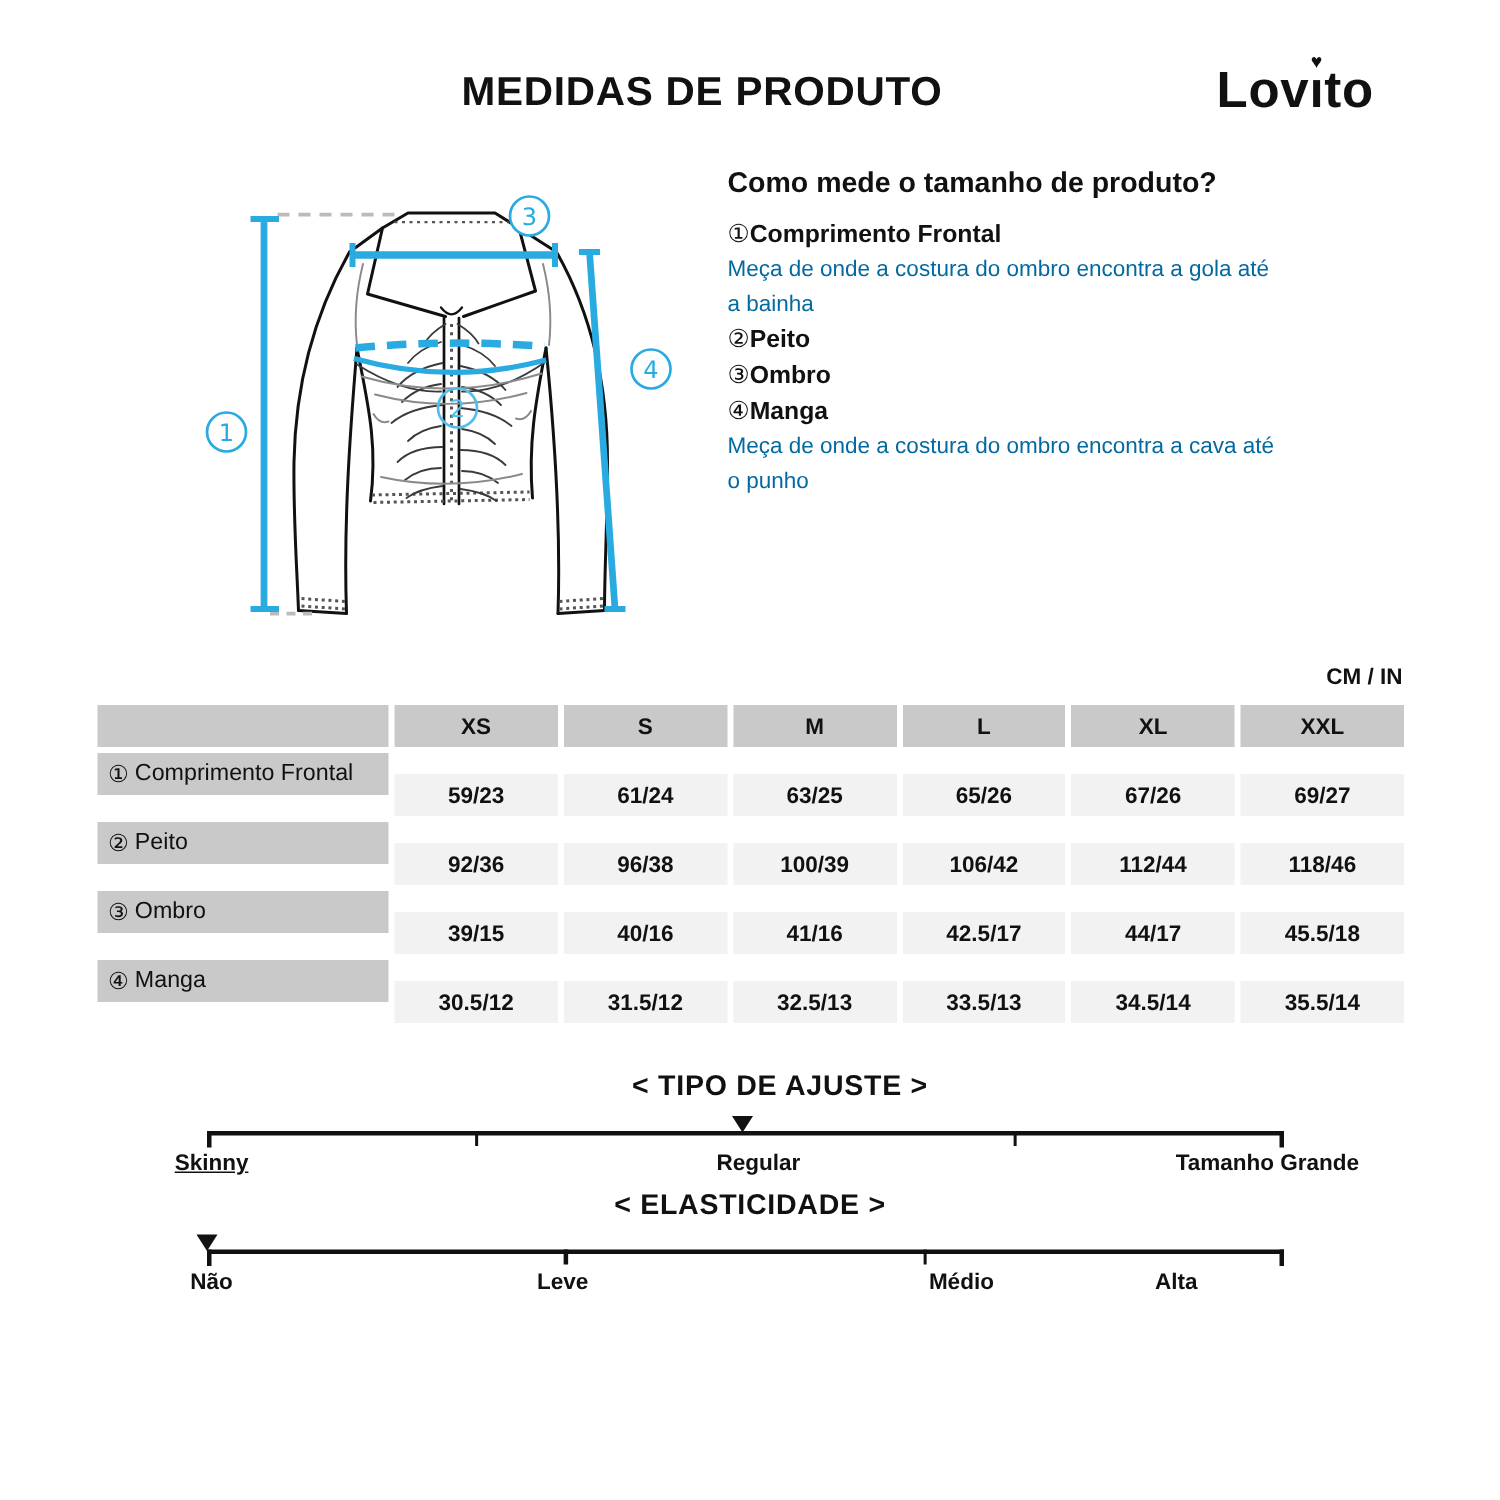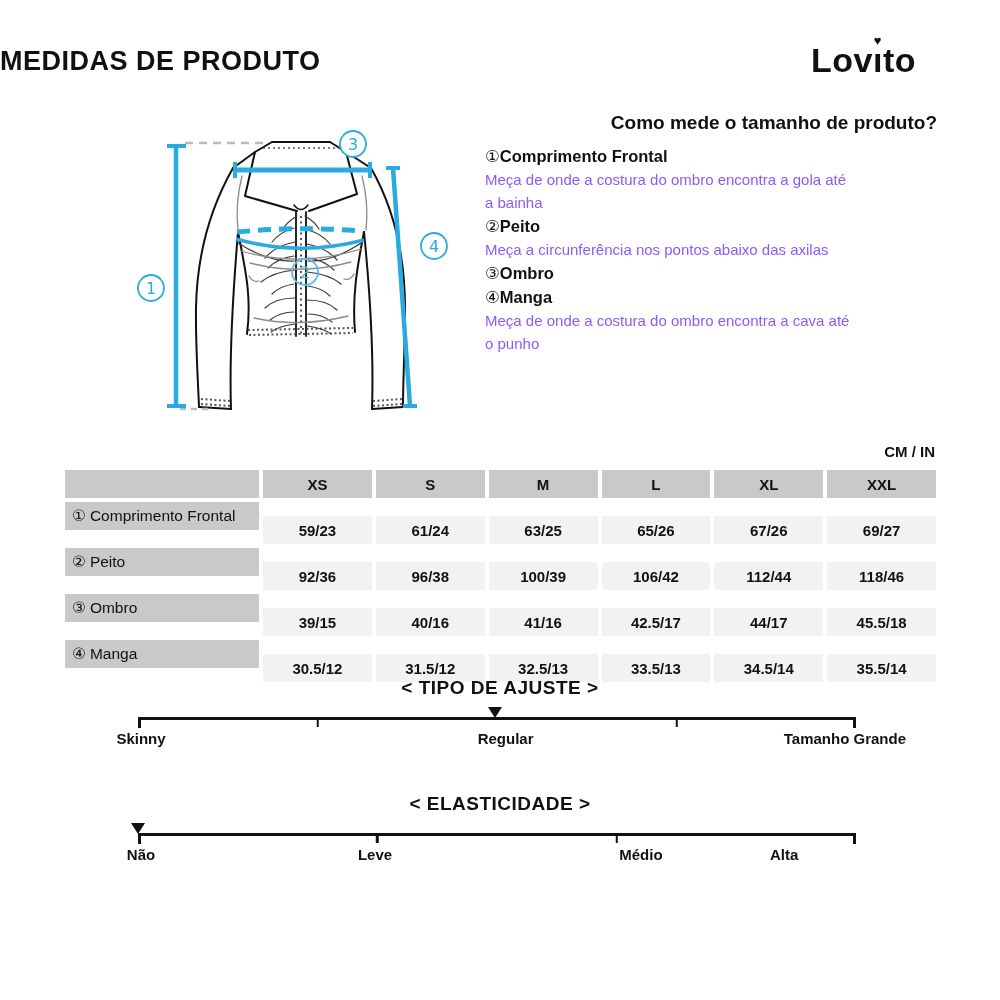--- a/index.html
+++ b/index.html
@@ -1,54 +1,54 @@
 <!DOCTYPE html>
 <html><head>
 <meta charset="utf-8">
 <style>
   * { margin:0; padding:0; box-sizing:border-box; }
   html,body { width:1000px; height:1000px; background:#fff;
     font-family:"Liberation Sans","DejaVu Sans",sans-serif; color:#111; }
   .page { position:relative; width:1000px; height:1000px; overflow:hidden; background:#fff; }
 
   
-  .title { position:absolute; top:46px; left:0; width:936px; 
+  .title { position:absolute; top:46px; left:0; width:936px; text-align:center;
     font-size:27px; font-weight:bold; letter-spacing:.5px; }
   .brand { position:absolute; top:41px; right:84px; font-size:34px; font-weight:bold; letter-spacing:.5px; }
   .brand .iwrap { position:relative; display:inline-block; }
   .brand .heart { position:absolute; left:50%; top:-7px; transform:translateX(-50%); font-size:13px; line-height:1; }
 
   
   .diagram { position:absolute; left:118px; top:103px; width:352px; height:345px; }
 
   
   .guide { position:absolute; left:485px; top:112px; width:452px; }
-  .guide-heading { font-size:19px; font-weight:bold; margin-bottom:10px;text-align:right; }
+  .guide-heading { font-size:19px; font-weight:bold; margin-bottom:10px; }
   .gitem-label { font-size:16.5px; font-weight:bold; line-height:24px; }
   .gitem-label .gnum { font-weight:normal; }
-  .gitem-desc { font-size:15px; color:#8b5cf6; line-height:23px; }
+  .gitem-desc { font-size:15px; color:#0369a1; line-height:23px; }
 
   
   .unit { position:absolute; top:443px; right:65px; font-size:15px; font-weight:bold; }
   .size-table { position:absolute; left:65px; top:470px; width:871px;
     display:grid; grid-template-columns:194px repeat(6,1fr); gap:4px; }
   .cell { height:28px; display:flex; align-items:center; justify-content:center;
     font-size:15px; }
   .cell.hdr { background:#c9c9c9; font-weight:bold; }
   .cell.rowlabel { background:#c9c9c9; justify-content:flex-start; padding-left:7px; font-weight:normal; font-size:15.5px; }
   .cell.rowlabel .rnum { margin-right:4px; }
   .cell.val { background:#f2f2f2; font-weight:bold;margin-top:14px; }
 
   
   .footnote { position:absolute; top:665px; left:0; width:1000px; text-align:center;
     font-size:15.5px; font-weight:bold; }
 
   
   .slider-section { position:absolute; left:0; width:1000px; }
-  .slider-section.fit { top:677px; }
+  .slider-section.fit { top:714px;padding-left:20px; }
   .slider-section.elastic { top:793px; }
   .s-heading { width:1000px; text-align:center; font-size:19px; font-weight:bold; letter-spacing:.5px; }
   .track { position:absolute; left:138px; width:718px; top:40px; height:11px; }
   .track .line { position:absolute; left:0; right:0; top:0; height:3px; background:#111; }
   .track .cap { position:absolute; top:0; width:3px; height:11px; background:#111; }
   .track .cap.left { left:0; } .track .cap.right { right:0; }
   .track .tick { position:absolute; top:0; width:2.5px; height:10px; background:#111; transform:translateX(-50%); }
   .track .marker { position:absolute; top:-10px; width:0; height:0; transform:translateX(-50%);
     border-left:7px solid transparent; border-right:7px solid transparent; border-top:11px solid #111; }
   .s-labels { position:absolute; left:110px; width:796px; top:53px; height:20px; font-size:15px; font-weight:bold; }
@@ -164,23 +164,20 @@
     <div class="guide-heading">Como mede o tamanho de produto?</div>
     <div class="gitem">
       <div class="gitem-label"><span class="gnum">①</span><span>Comprimento Frontal</span></div>
       <div class="gitem-desc">
           <span style="display:block">Meça de onde a costura do ombro encontra a gola até</span>
           <span style="display:block">a bainha</span>
         </div>
     </div>
     <div class="gitem">
       <div class="gitem-label"><span class="gnum">②</span><span>Peito</span></div>
-      <div class="gitem-desc">
-          <span style="display:block">Meça a circunferência nos pontos abaixo das axilas</span>
-        </div>
     </div>
     <div class="gitem">
       <div class="gitem-label"><span class="gnum">③</span><span>Ombro</span></div>
     </div>
     <div class="gitem">
       <div class="gitem-label"><span class="gnum">④</span><span>Manga</span></div>
       <div class="gitem-desc">
           <span style="display:block">Meça de onde a costura do ombro encontra a cava até</span>
           <span style="display:block">o punho</span>
         </div>
@@ -248,21 +245,21 @@
     <div class="s-heading">&lt; TIPO DE AJUSTE &gt;</div>
     <div class="track">
       <div class="line"></div>
       <div class="cap left"></div>
       <div class="cap right"></div>
       <div class="tick" style="left: 25%;"></div>
       <div class="tick" style="left: 75%;"></div>
       <div class="marker" style="left: 49.7%;"></div>
     </div>
     <div class="s-labels">
-      <span style="left: 3.9%;">Skinny</span>
+      <span style="left: 3.9%; text-decoration: underline;">Skinny</span>
       <span style="left: 49.7%;">Regular</span>
       <span class="flushright">Tamanho Grande</span>
     </div>
   </div>
 
   <div class="slider-section elastic">
     <div class="s-heading">&lt; ELASTICIDADE &gt;</div>
     <div class="track">
       <div class="line"></div>
       <div class="cap left"></div>

